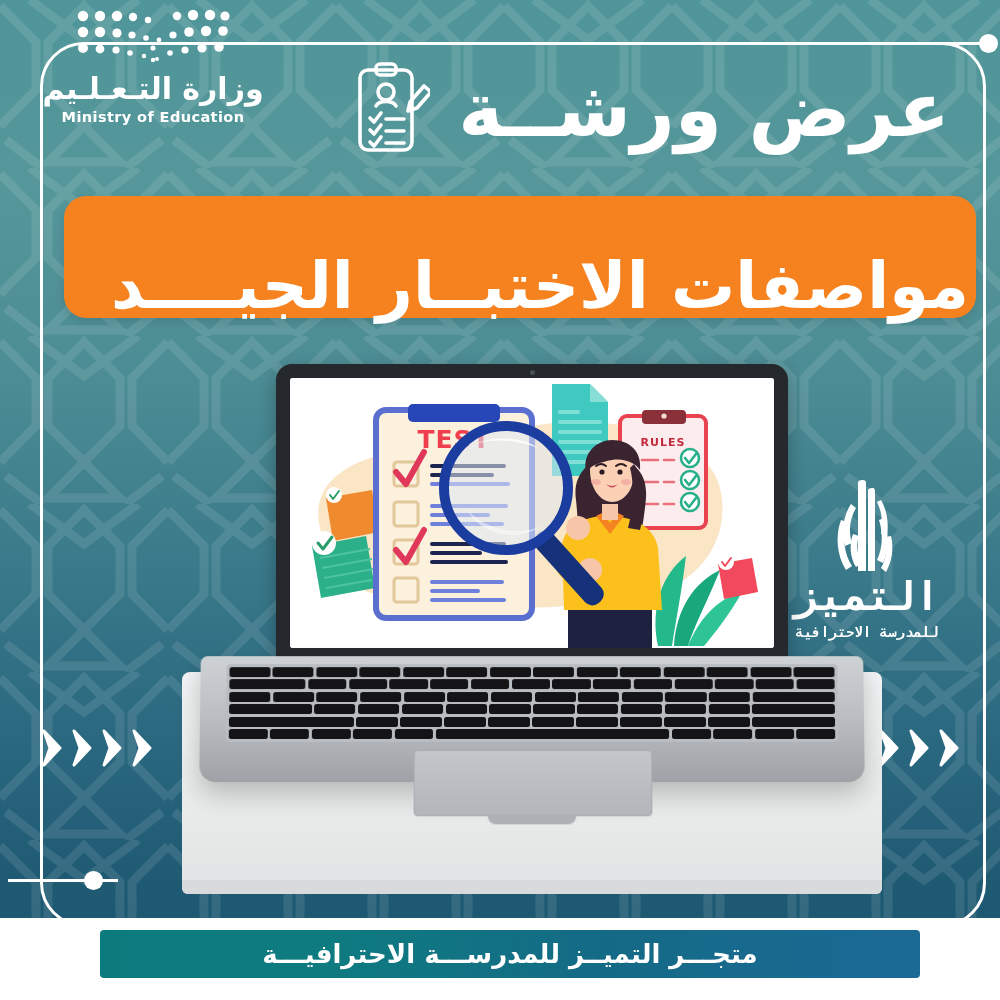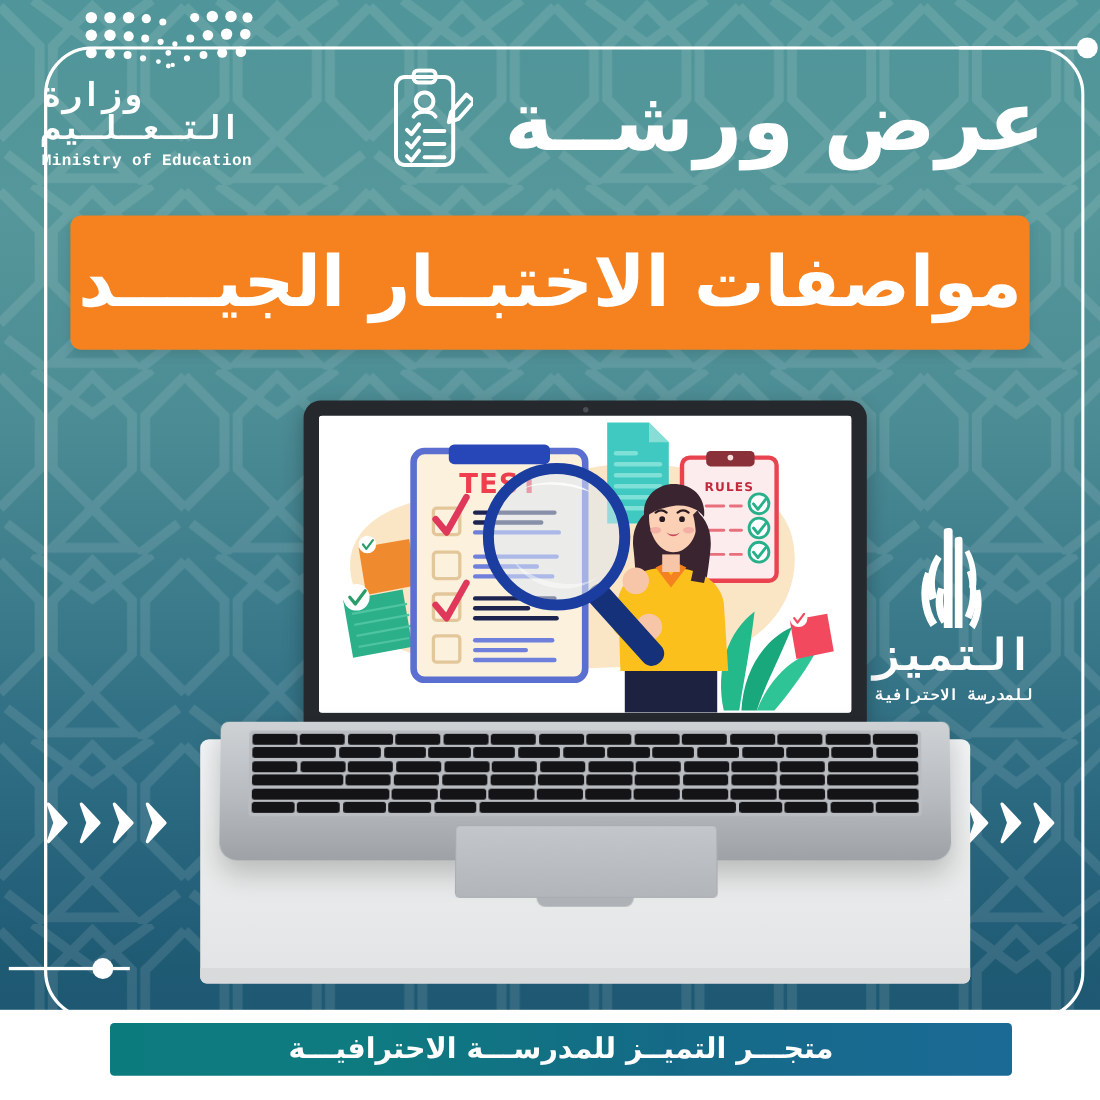--- a/index.html
+++ b/index.html
@@ -34,21 +34,21 @@
   }
   .dot-line-bl{
     position:absolute;left:8px;bottom:118px;width:110px;height:3px;background:#fff;
   }
   .dot-bl{
     position:absolute;left:84px;bottom:110px;width:19px;height:19px;border-radius:50%;
     background:#fff;
   }
   .moe{
     position:absolute;left:auto;right:auto;
-    left:38px;top:8px;width:230px;text-align:left;color:#fff;font-family:Liberation Mono, monospace;
+    left:38px;top:8px;width:230px;text-align:center;color:#fff;
   }
   .moe-dots{width:160px;height:62px;margin:0 auto 4px auto;display:block;}
   .moe-ar{
     font-size:30px;font-weight:700;letter-spacing:1px;line-height:1;
     color:#fff;direction:rtl;
   }
   .moe-en{
     font-size:14.5px;font-weight:600;letter-spacing:.4px;margin-top:5px;color:#fff;
   }
 
@@ -58,23 +58,24 @@
   }
   .head-title{
     font-size:76px;font-weight:700;color:#ffffff;line-height:1;
     white-space:nowrap;letter-spacing:-1px;
   }
   .clipboard-icon{width:82px;height:96px;flex:0 0 auto;}
 
   
   .orange-banner{
     position:absolute;left:64px;top:196px;width:872px;height:122px;
-    background:#f6821f;border-radius:10px;
-    display:flex;align-items:center;justify-content:center;
+    background:#f6821f;border-radius:22px;
+    display:flex;align-items:flex-end;justify-content:center;
     box-shadow:0 4px 10px rgba(0,0,0,.10);
+    padding-left:40px;
   }
   .orange-text{
     direction:rtl;color:#ffffff;font-size:64px;font-weight:700;line-height:1;
     white-space:nowrap;letter-spacing:-1px;
   }
 
   
   .brand{
     position:absolute;right:38px;top:478px;width:190px;text-align:center;color:#fff;font-family:Liberation Mono, monospace;
   }

